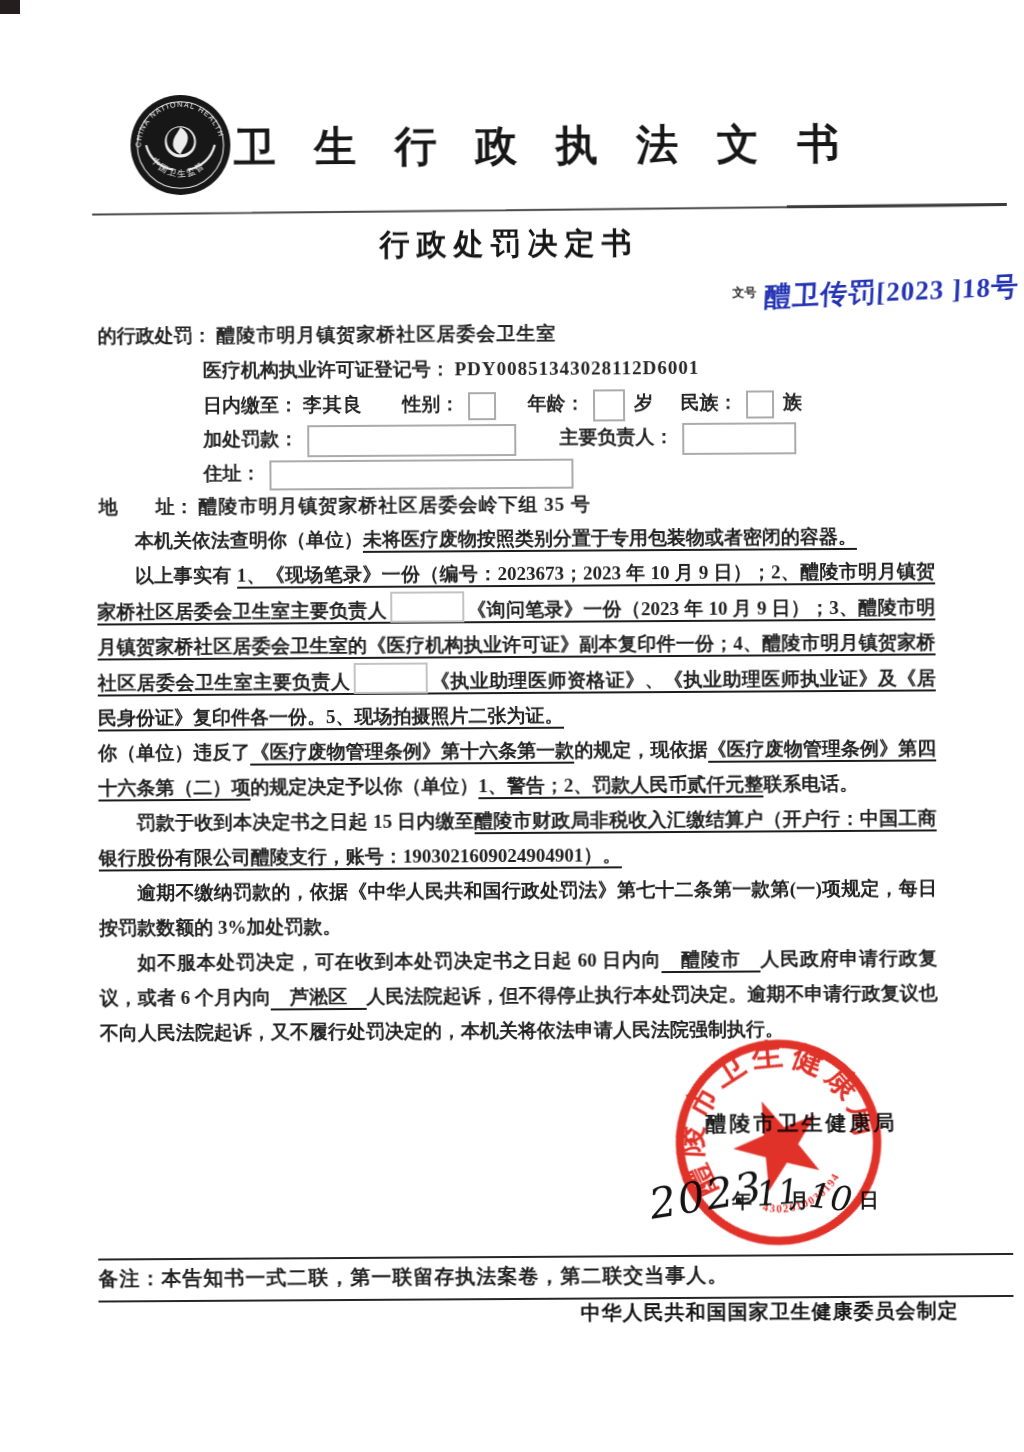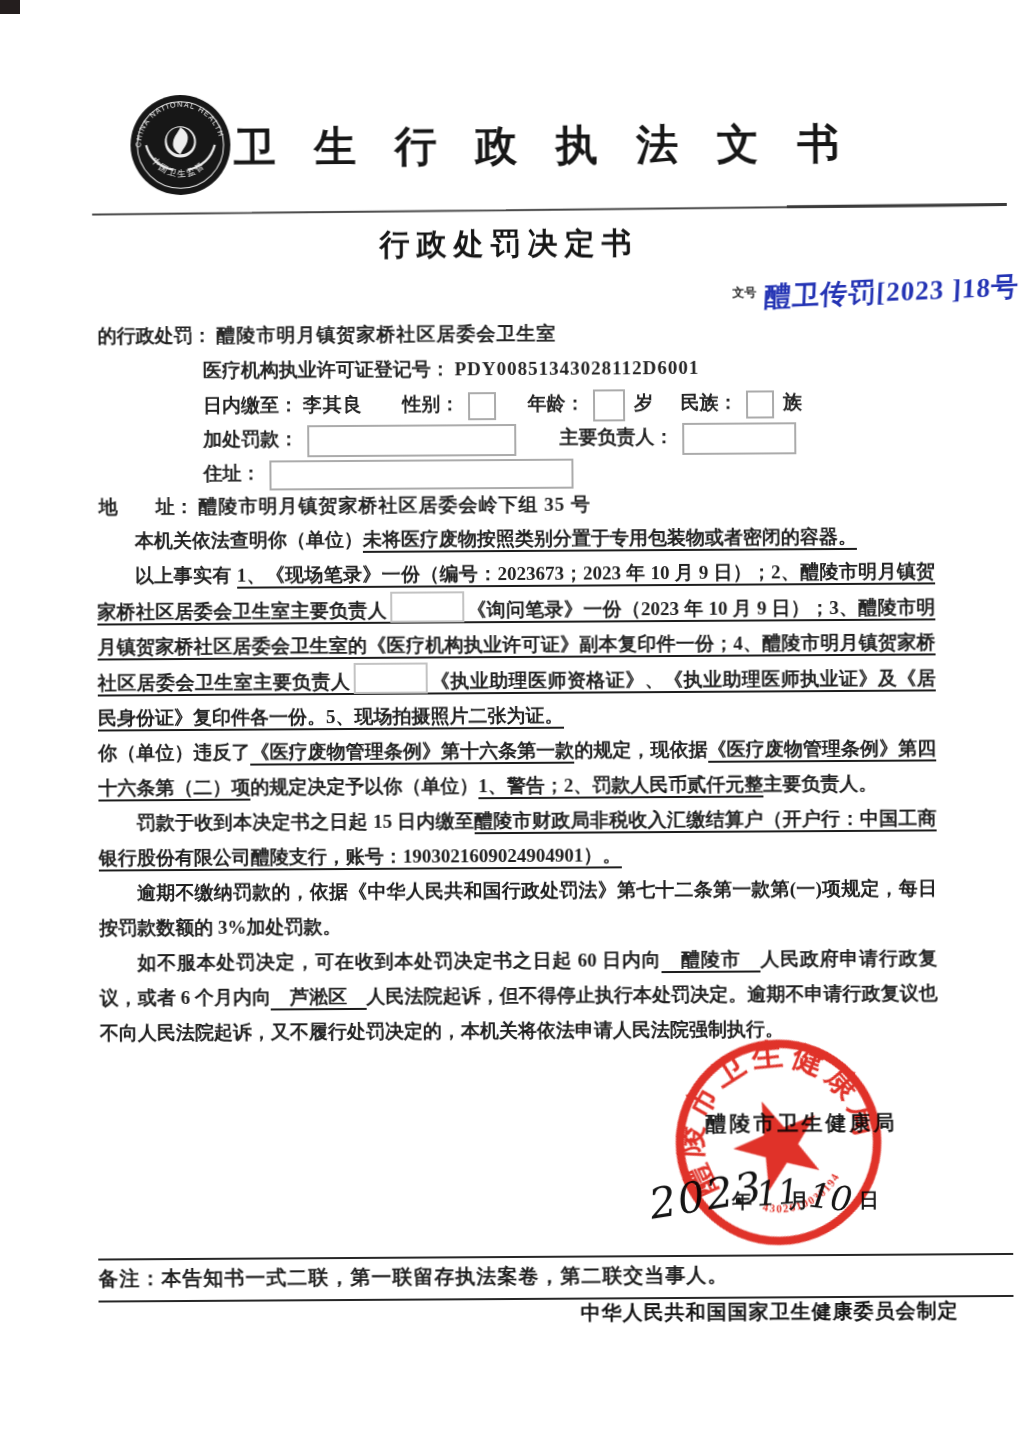--- a/index.html
+++ b/index.html
@@ -153,21 +153,21 @@
       <span class="blank-box bx-res"></span>
     </div>
     <div class="frow" style="top:492px;">
       <span class="flabel">地　　址：</span>
       <span class="fvalue">醴陵市明月镇贺家桥社区居委会岭下组 35 号</span>
     </div>
 
     <div class="body-text">
         <div class="para indent"><span>本机关依法查明你（单位）</span><span class="u">未将医疗废物按照类别分置于专用包装物或者密闭的容器。</span></div>
         <div class="para indent"><span>以上事实有 </span><span class="u">1、《现场笔录》一份（编号：2023673；2023 年 10 月 9 日）；2、醴陵市明月镇贺家桥社区居委会卫生室主要负责人</span><span class="u"><span class="redact-box"></span></span><span class="u">《询问笔录》一份（2023 年 10 月 9 日）；3、醴陵市明月镇贺家桥社区居委会卫生室的《医疗机构执业许可证》副本复印件一份；4、醴陵市明月镇贺家桥社区居委会卫生室主要负责人</span><span class="u"><span class="redact-box"></span></span><span class="u">《执业助理医师资格证》、《执业助理医师执业证》及《居民身份证》复印件各一份。5、现场拍摄照片二张为证。</span></div>
-        <div class="para"><span>你（单位）违反了</span><span class="u">《医疗废物管理条例》第十六条第一款</span><span>的规定，现依据</span><span class="u">《医疗废物管理条例》第四十六条第（二）项</span><span>的规定决定予以你（单位）</span><span class="u">1、警告；2、罚款人民币贰仟元整</span><span>主要负责人。</span></div>
+        <div class="para"><span>你（单位）违反了</span><span class="u">《医疗废物管理条例》第十六条第一款</span><span>的规定，现依据</span><span class="u">《医疗废物管理条例》第四十六条第（二）项</span><span>的规定决定予以你（单位）</span><span class="u">1、警告；2、罚款人民币贰仟元整</span><span>联系电话。</span></div>
         <div class="para indent"><span>罚款于收到本决定书之日起 15 日内缴至</span><span class="u">醴陵市财政局非税收入汇缴结算户（开户行：中国工商银行股份有限公司醴陵支行，账号：1903021609024904901）。</span></div>
         <div class="para indent"><span>逾期不缴纳罚款的，依据《中华人民共和国行政处罚法》第七十二条第一款第(一)项规定，每日按罚款数额的 3%加处罚款。</span></div>
         <div class="para indent"><span>如不服本处罚决定，可在收到本处罚决定书之日起 60 日内向</span><span class="u">　醴陵市　</span><span>人民政府申请行政复议，或者 6 个月内向</span><span class="u">　芦淞区　</span><span>人民法院起诉，但不得停止执行本处罚决定。逾期不申请行政复议也不向人民法院起诉，又不履行处罚决定的，本机关将依法申请人民法院强制执行。</span></div>
       </div>
 
     <div class="abs agency-printed">醴陵市卫生健康局</div>
 
     <div class="abs seal-wrap">
       <svg width="216" height="216" viewBox="0 0 230 230">
         <circle cx="115" cy="115" r="105" fill="none" stroke="#de241a" stroke-width="9"></circle>

